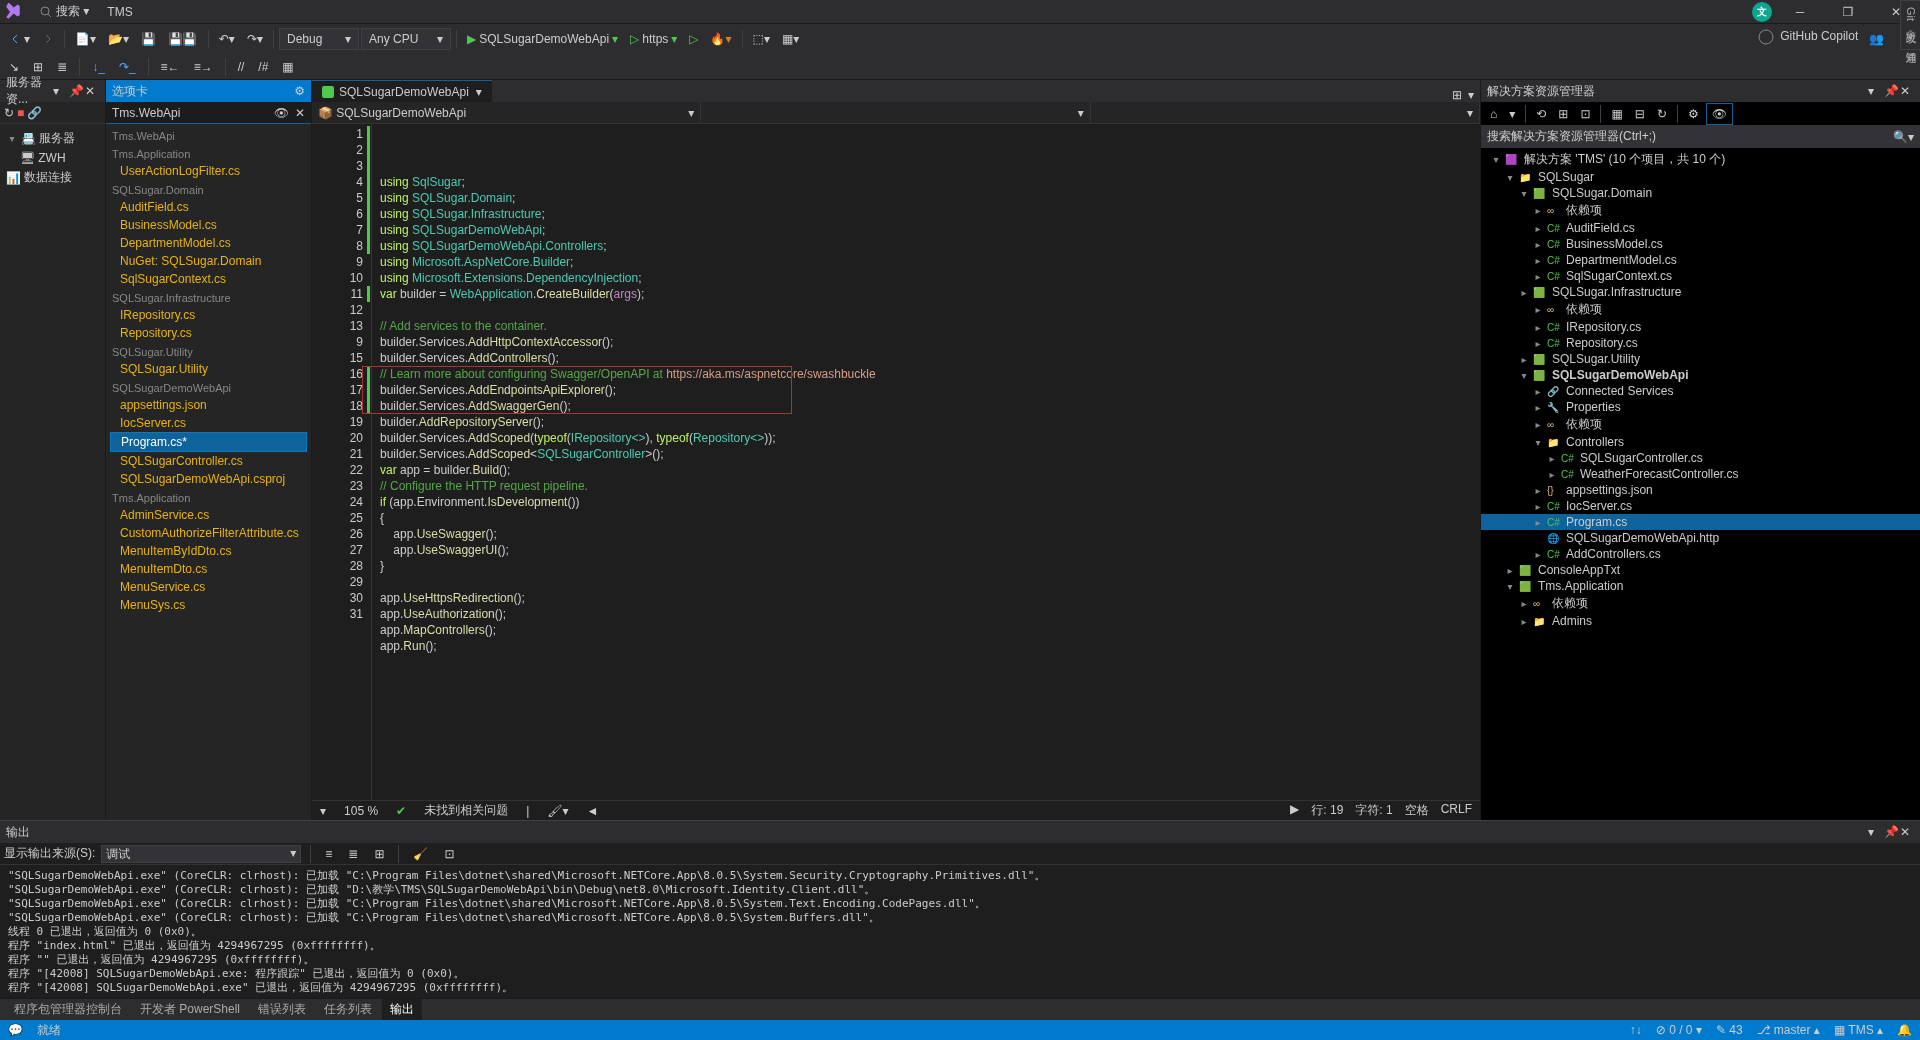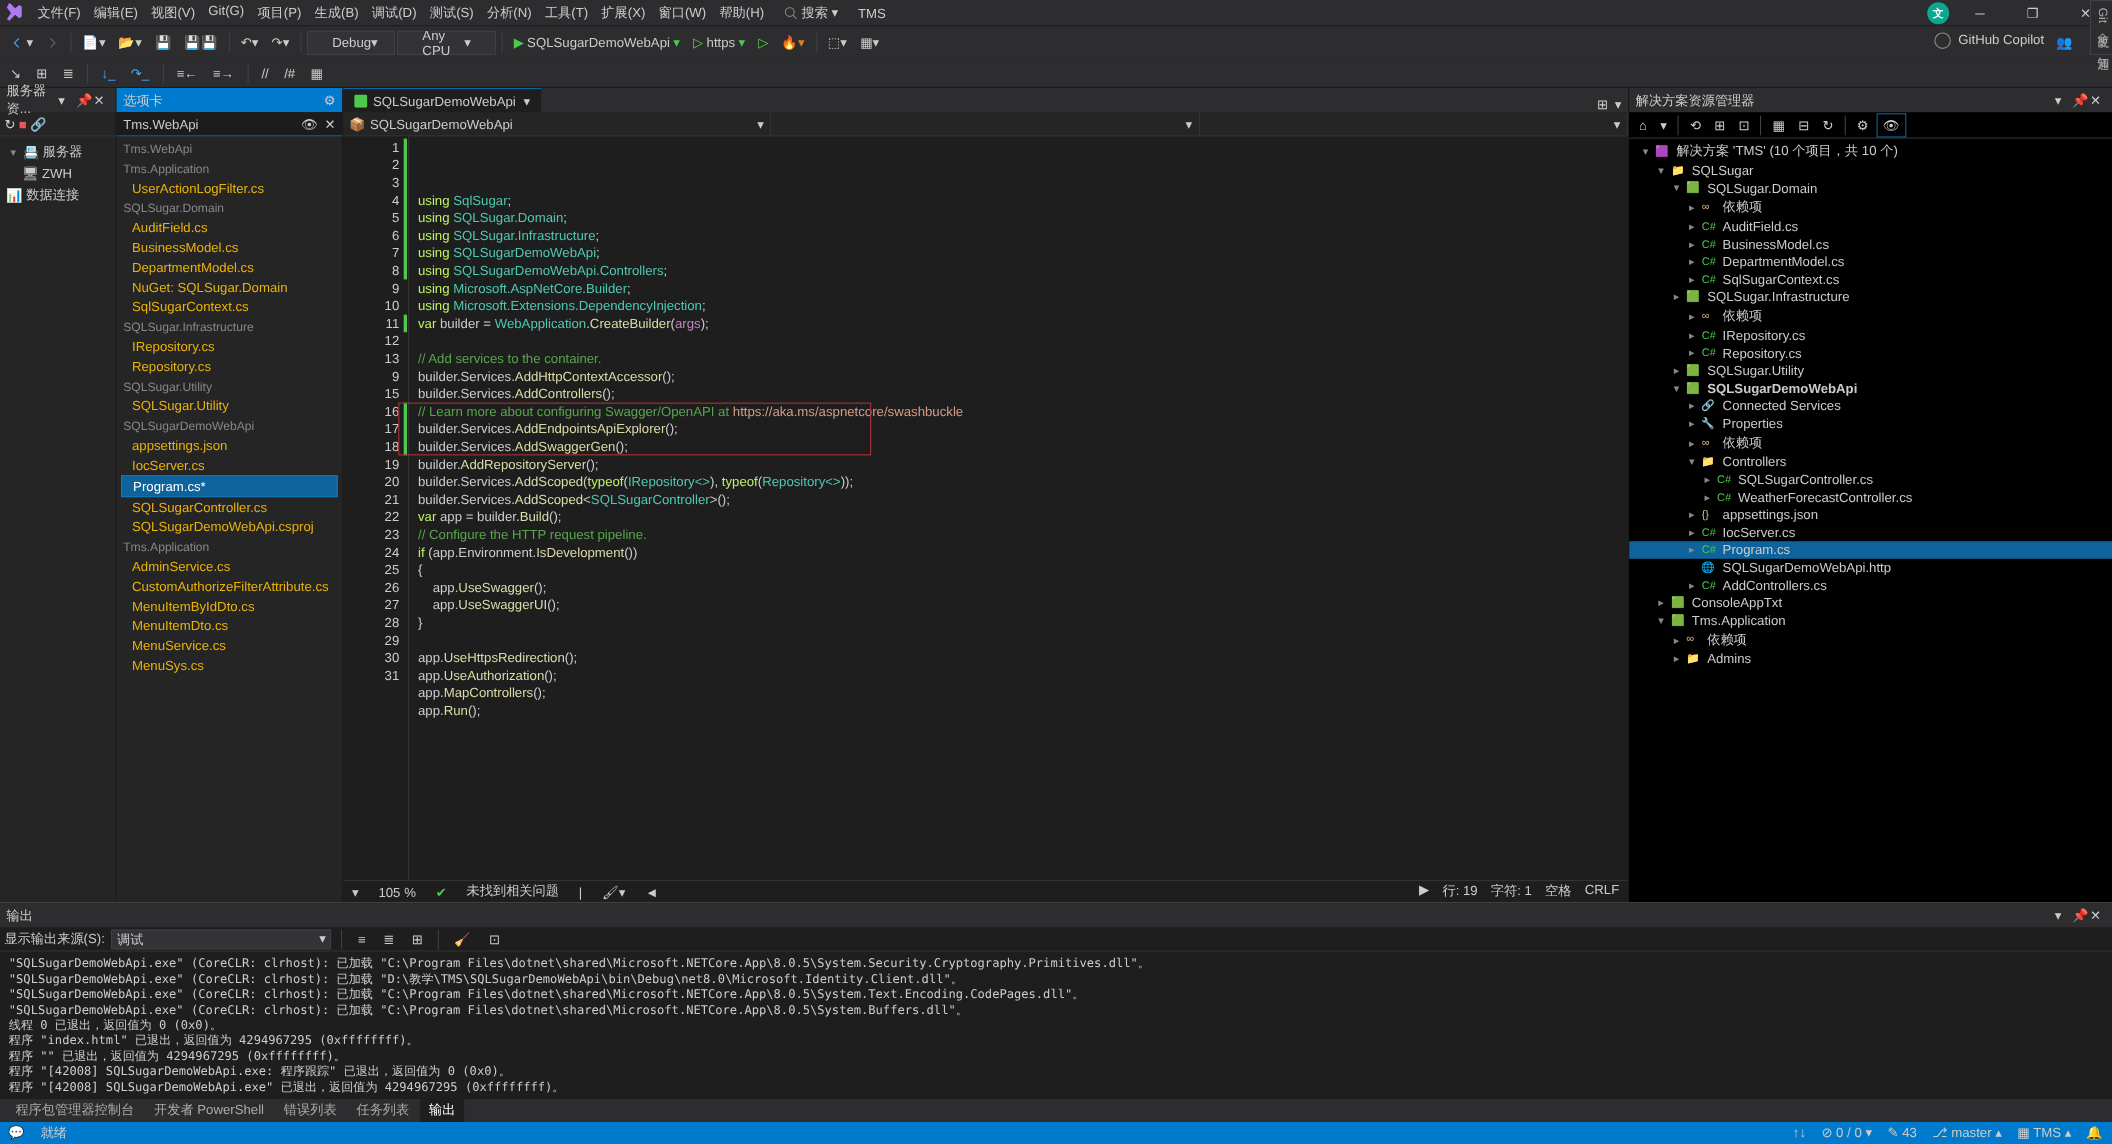--- a/index.html
+++ b/index.html
@@ -8,21 +8,21 @@
 .titlebar{height:24px;background:#2d2d30;display:flex;align-items:center;padding:0 4px;border-bottom:1px solid #1b1b1c}
 .titlebar .logo{width:18px;height:18px;margin-right:6px}
 .menu-item{padding:2px 6px;cursor:default;font-size:12px}
 .title-right{margin-left:auto;display:flex;align-items:center;gap:8px}
 .win-btn{width:40px;height:24px;display:flex;align-items:center;justify-content:center}
 .search-box{display:flex;align-items:center;gap:4px;margin-left:12px;color:#888}
 .tms-title{margin-left:18px;color:#ccc;font-size:12px}
 .avatar{width:20px;height:20px;background:#0aa88f;border-radius:50%;display:flex;align-items:center;justify-content:center;color:#fff;font-size:10px;font-weight:bold}
 .toolbar{height:30px;background:#2d2d30;display:flex;align-items:center;padding:0 4px;gap:2px}
 .tbtn{padding:3px 5px;display:flex;align-items:center;gap:3px}
-.drop{width:80px;height:22px;background:#333337;border:1px solid #3f3f46;display:flex;align-items:center;padding:0 22px;font-size:11px}
+.drop{width:80px;height:22px;background:#333337;border:1px solid #3f3f46;display:flex;align-items:center;padding:0 7px;font-size:11px}
 .sep{width:1px;height:18px;background:#3f3f46;margin:0 3px}
 .play{color:#4ec94e}
 .toolbar2{height:26px;background:#2d2d30;display:flex;align-items:center;padding:0 4px;gap:4px;border-bottom:1px solid #1b1b1c}
 .main{display:flex;height:calc(100% - 24px - 30px - 26px - 200px - 20px)}
 .panel-header{height:22px;background:#2d2d30;display:flex;align-items:center;padding:0 6px;font-size:11px;color:#ccc;justify-content:space-between}
 .panel-header.active{background:#007acc;color:#fff}
 .server-panel{width:106px;background:#252526;border-right:1px solid #1b1b1c;display:flex;flex-direction:column}
 .server-tree{padding:4px 2px;font-size:12px}
 .server-tree .row{display:flex;align-items:center;padding:2px 0 2px 4px;gap:3px}
 .tabcard-panel{width:206px;background:#252526;display:flex;flex-direction:column;border-right:1px solid #1b1b1c}
@@ -73,35 +73,20 @@
 .hicons{display:flex;gap:2px}
 .hicons div{width:14px;height:14px}
 </style>
 </head>
 <body>
 
 <div class="titlebar">
   <svg class="logo" viewBox="0 0 24 24">
       <path fill="#b179f1" d="M3 5l5 7-5 7 3 2 7-7 5 4 3-2V4l-3-2-5 4-7-7z"></path>
     </svg>
-  <div id="menu" style="display:flex">
-      <span class="menu-item">文件(F)</span>
-      <span class="menu-item">编辑(E)</span>
-      <span class="menu-item">视图(V)</span>
-      <span class="menu-item">Git(G)</span>
-      <span class="menu-item">项目(P)</span>
-      <span class="menu-item">生成(B)</span>
-      <span class="menu-item">调试(D)</span>
-      <span class="menu-item">测试(S)</span>
-      <span class="menu-item">分析(N)</span>
-      <span class="menu-item">工具(T)</span>
-      <span class="menu-item">扩展(X)</span>
-      <span class="menu-item">窗口(W)</span>
-      <span class="menu-item">帮助(H)</span>
-    </div>
   <div class="search-box">
     <svg width="12" height="12">
         <circle cx="5" cy="5" r="4" stroke="#888" fill="none"></circle>
         <line x1="8" y1="8" x2="11" y2="11" stroke="#888"></line>
       </svg>
     <span>搜索 ▾</span>
   </div>
   <span class="tms-title">TMS</span>
   <div class="title-right">
     <div class="avatar">文</div>
@@ -341,20 +326,24 @@
       <div class="tbtn">⊞</div>
       <div class="tbtn">⊡</div>
       <div class="sep"></div>
       <div class="tbtn">▦</div>
       <div class="tbtn">⊟</div>
       <div class="tbtn">↻</div>
       <div class="sep"></div>
       <div class="tbtn">⚙</div>
       <div class="tbtn" style="border:1px solid #0e639c">👁</div>
     </div>
+    <div class="sol-search">
+      <span>搜索解决方案资源管理器(Ctrl+;)</span>
+        <span>🔍▾</span>
+    </div>
     <div class="sol-tree" id="sol-tree">
         <div class="tree-row">
           <span class="indent" style="width: 0px;"></span>
           <span class="exp">▾</span>
           <span style="width: 16px; font-size: 10px; color: rgb(215, 186, 125);">🟪</span>
           <span>解决方案 'TMS' (10 个项目，共 10 个)</span>
         </div>
         <div class="tree-row">
           <span class="indent" style="width: 14px;"></span>
           <span class="exp">▾</span>

